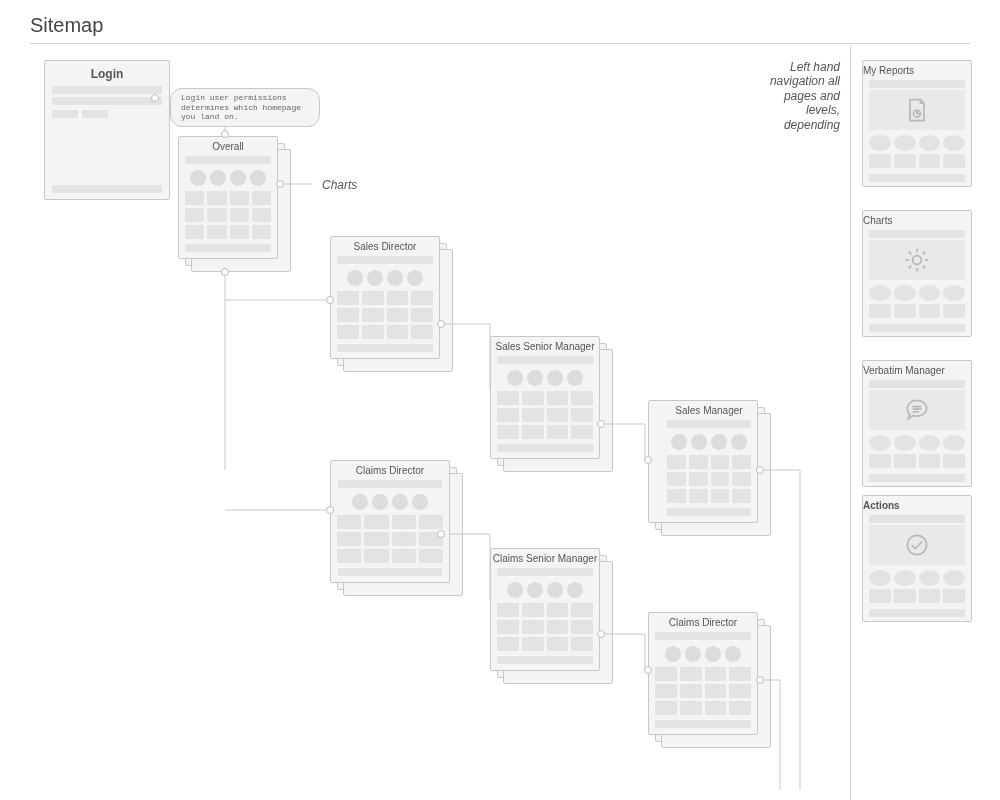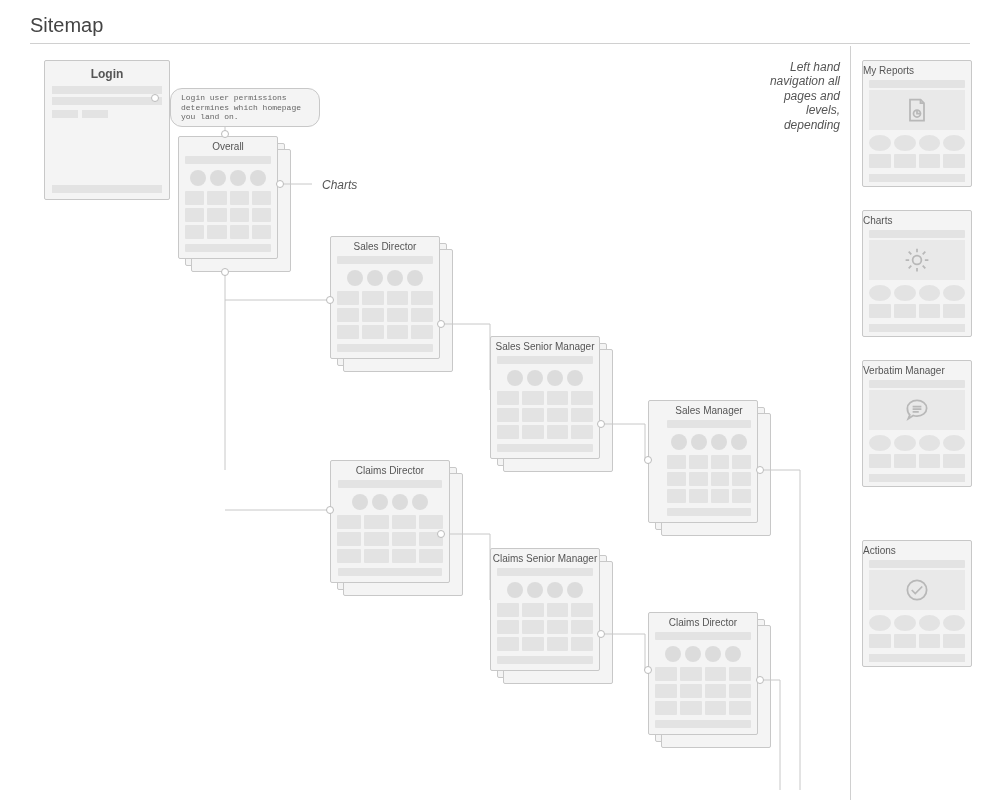--- a/index.html
+++ b/index.html
@@ -490,21 +490,21 @@
       <div class="side-tile round"></div>
       <div class="side-tile round"></div>
     <div class="side-tile"></div>
       <div class="side-tile"></div>
       <div class="side-tile"></div>
       <div class="side-tile"></div>
   </div>
   <div class="side-footer"></div>
 </div>
 
-<div class="side-card" style="top:540px;">
+<div class="side-card" style="top:495px;font-weight:bold;">
   <div class="hdr">Actions</div>
   <div class="bar topbar"></div>
   <div class="side-icon-zone">
     <svg class="icon-svg" viewBox="0 0 32 32">
         <circle cx="16" cy="16" r="11"></circle>
         <path d="M10 16l4 4 8-8"></path>
       </svg>
   </div>
   <div class="side-tiles">
     <div class="side-tile round"></div>

